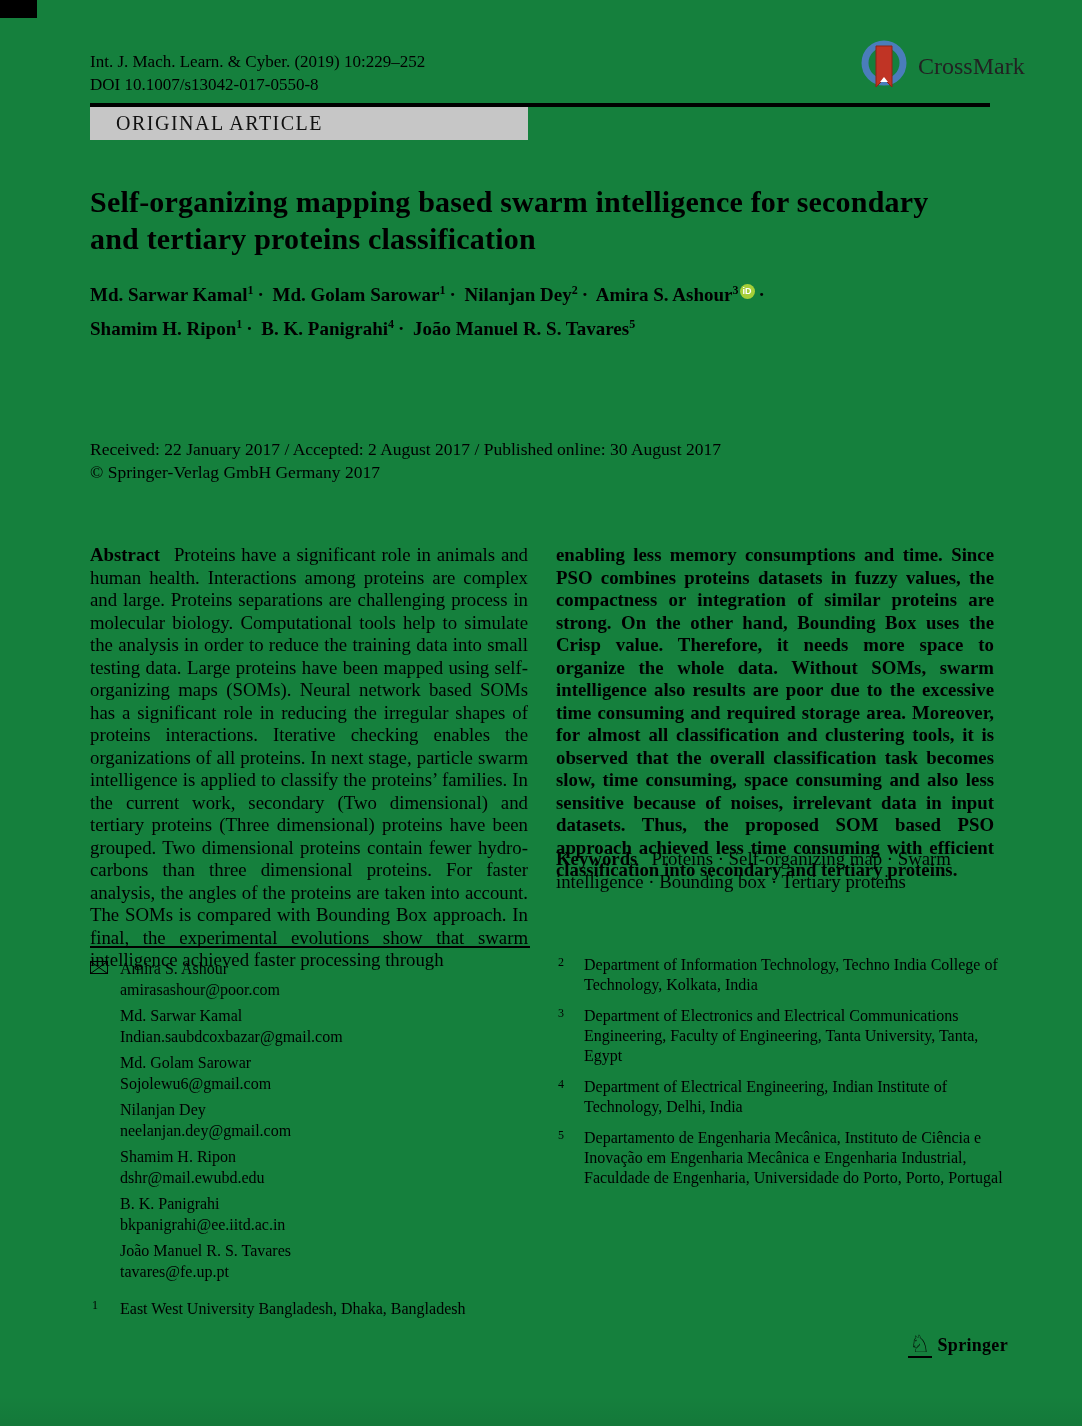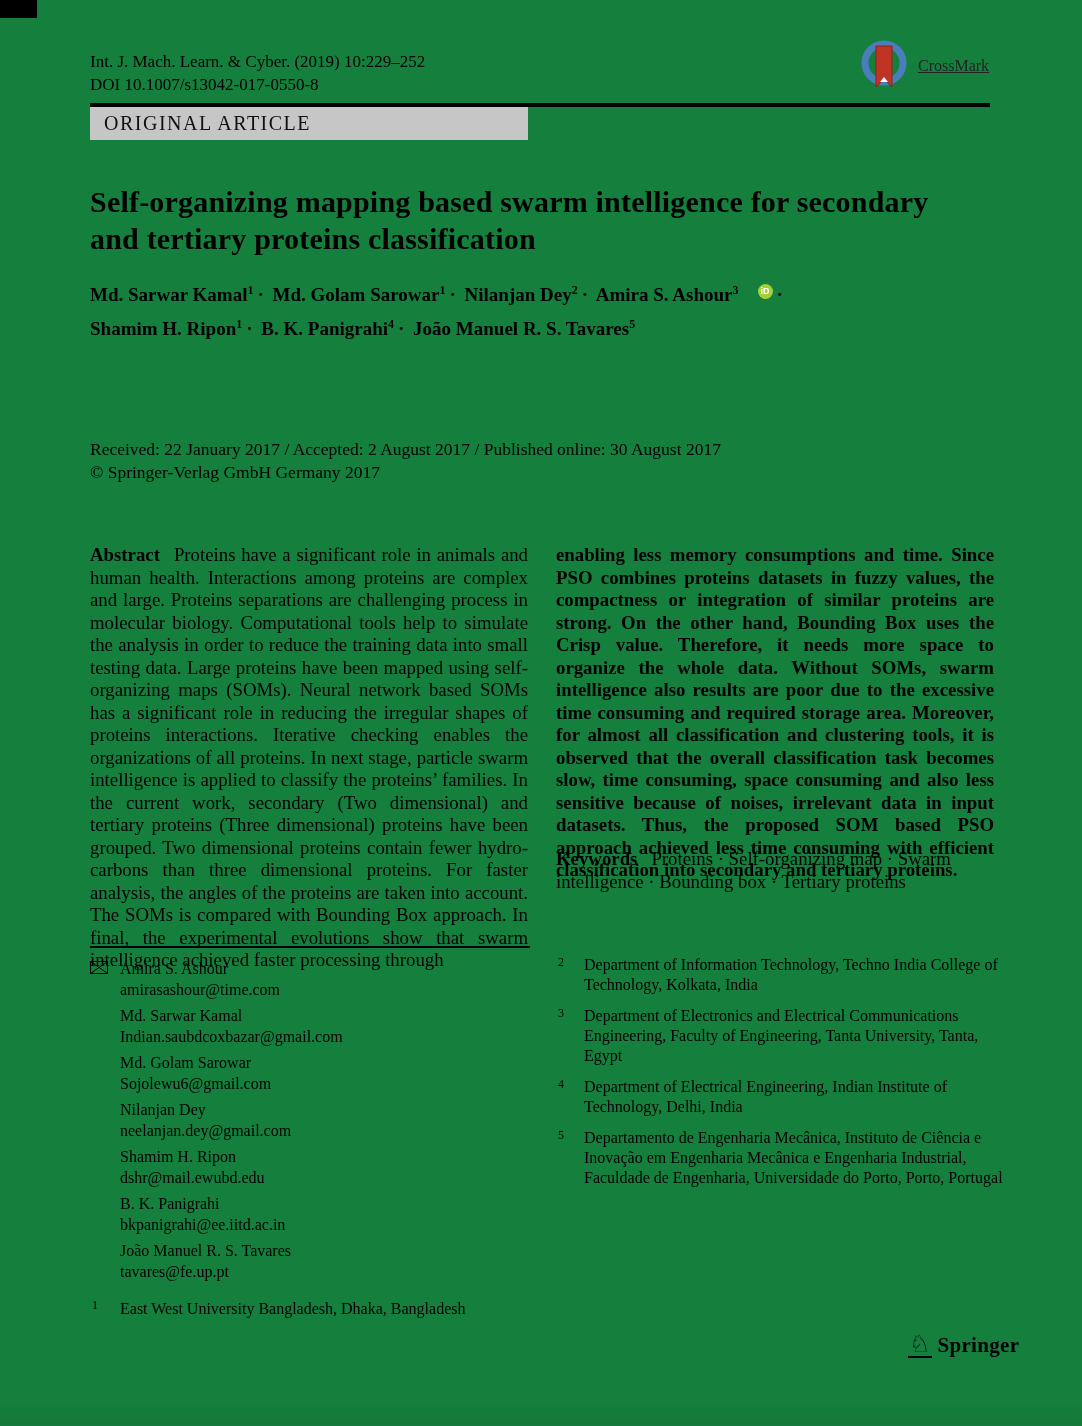--- a/index.html
+++ b/index.html
@@ -9,41 +9,41 @@
     width:1082px; height:1426px;
     background:#15803d;
     font-family:"Liberation Serif", serif;
     color:#000;
     overflow:hidden;
   }
   .corner-artifact{ position:absolute; left:0; top:0; width:37px; height:18px; background:#000; }
 
   .header-left{ position:absolute; left:90px; top:50px; font-size:17px; line-height:23px; }
   .crossmark{ position:absolute; left:858px; top:38px; display:flex; align-items:center; gap:8px; cursor:pointer; }
-  .crossmark-label{ font-size:16px; color:#222; font-family:"Liberation Serif", serif;text-decoration:underline; }
+  .crossmark-label{ font-size:24px; color:#222; font-family:"Liberation Serif", serif; }
 
   .top-rule{ position:absolute; left:90px; top:103px; width:900px; height:4px; background:#000; }
   .article-type-box{
     position:absolute; left:90px; top:107px; width:438px; height:33px;
-    background:#c6c6c6; display:flex; align-items:center; padding-left:14px;
+    background:#c6c6c6; display:flex; align-items:center; padding-left:26px;
     font-size:20px; letter-spacing:1.5px; color:#111;
   }
 
   .title{
     position:absolute; left:90px; top:183px; width:870px;
     font-size:30px; font-weight:bold; line-height:37px; letter-spacing:0.2px;
   }
 
   .authors{ position:absolute; left:90px; top:276px; width:740px; font-size:19px; font-weight:bold; line-height:28px; }
   .authors sup{ font-size:12px; }
   .author-sep{ padding:0 4px; }
   .orcid-badge{
     display:inline-block; width:15px; height:15px; border-radius:50%;
     background:#a6ce39; color:#fff; font-size:9px; line-height:15px; text-align:center;
-    font-family:"Liberation Sans", sans-serif; font-weight:bold; vertical-align:super; margin-left:19px;
+    font-family:"Liberation Sans", sans-serif; font-weight:bold; vertical-align:super; margin-left:1px;
   }
 
   .history{ position:absolute; left:90px; top:438px; width:760px; font-size:17.5px; line-height:23px; }
 
   .abs-col{ position:absolute; top:520px; width:438px; font-size:18.8px; line-height:22.5px; text-align:justify;margin-top:24px; }
   .abs-left{ left:90px; }
   .abs-right{ left:556px;font-weight:bold; }
   .blabel{ font-weight:bold; margin-right:14px; }
   .keywords{ position:absolute; left:556px; top:847px; width:438px; font-size:18.8px; line-height:23px; text-align:left; }
 
@@ -53,21 +53,21 @@
   .contact{ position:relative; padding-left:30px; margin-bottom:5px; }
   .envelope{ position:absolute; left:0px; top:3px; width:18px; height:13px; }
   .affil1{ position:relative; padding-left:30px; margin-top:16px; font-size:16px; line-height:21px; }
   .affil-num{ position:absolute; left:2px; top:-3px; font-size:12px; }
 
   .footnotes-right{ position:absolute; left:556px; top:955px; width:450px; font-size:16px; line-height:20px; }
   .affil{ position:relative; padding-left:28px; margin-bottom:11px; }
 
   .springer{ position:absolute; left:908px; top:1332px; display:flex; align-items:center; gap:6px; }
   .knight{ font-size:24px; line-height:24px; border-bottom:2px solid #000; padding:0 1px 0 1px; }
-  .springer-name{ font-size:21px; font-weight:600; letter-spacing:0.3px; }
+  .springer-name{ font-size:18px; font-weight:600; letter-spacing:0.3px; }
 
   .bottom-tint{ position:absolute; left:0; bottom:0; width:100%; height:30px;
     background:linear-gradient(to bottom, rgba(0,0,0,0) , rgba(0,0,0,0.06)); }
 </style>
 </head>
 <body>
 
 <div class="page">
   <div class="corner-artifact"></div>
 
@@ -126,21 +126,21 @@
 
   <div class="foot-rule"></div>
 
   <div class="footnotes-left">
     <div class="contact">
       <svg class="envelope" viewBox="0 0 18 13">
         <rect x="0.5" y="0.5" width="17" height="12" fill="none" stroke="#000" stroke-width="1"></rect>
         <path d="M0.5,0.5 L17.5,12.5 M17.5,0.5 L0.5,12.5" stroke="#000" stroke-width="1" fill="none"></path>
       </svg>
       <div>Amira S. Ashour</div>
-      <div>amirasashour@time.com</div>
+      <div>amirasashour@poor.com</div>
     </div>
     <div class="contact">
       <div>Md. Sarwar Kamal</div>
       <div>Indian.saubdcoxbazar@gmail.com</div>
     </div>
     <div class="contact">
       <div>Md. Golam Sarowar</div>
       <div>Sojolewu6@gmail.com</div>
     </div>
     <div class="contact">

